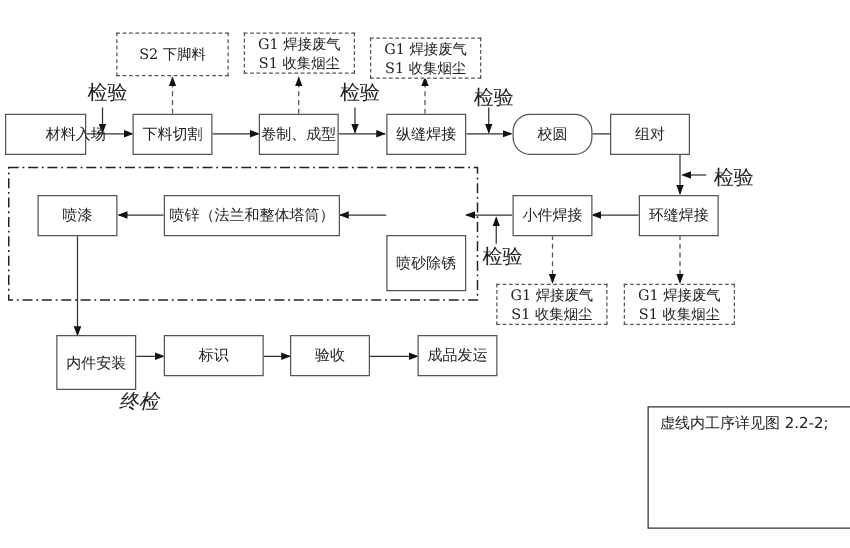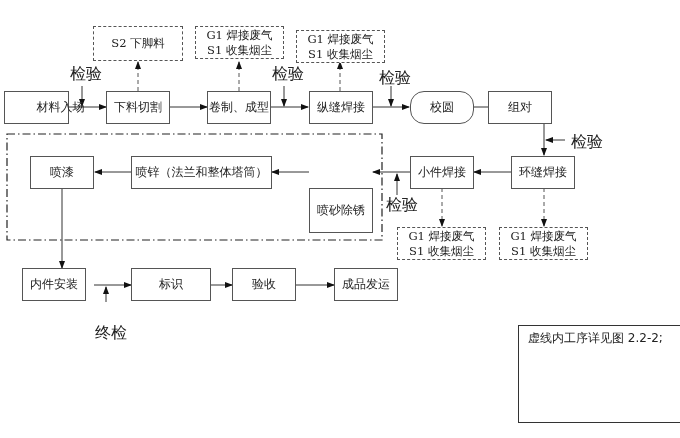--- a/index.html
+++ b/index.html
@@ -96,22 +96,22 @@
 
 <div class="dbox" style="left:397px;top:227px;width:89px;height:33px;">
   <span>G1 焊接废气</span>
   <span>S1 收集烟尘</span>
 </div>
 <div class="dbox" style="left:499px;top:227px;width:89px;height:33px;">
   <span>G1 焊接废气</span>
   <span>S1 收集烟尘</span>
 </div>
 
-<div class="box" style="left:22px;top:268px;width:64px;height:33px;">内件安装</div>
+<div class="box" style="left:45px;top:268px;width:64px;height:44px;">内件安装</div>
 <div class="box" style="left:131px;top:268px;width:80px;height:33px;">标识</div>
 <div class="box" style="left:232px;top:268px;width:64px;height:33px;">验收</div>
 <div class="box" style="left:334px;top:268px;width:64px;height:33px;">成品发运</div>
 
-<div class="lbl" style="left:95px;top:323px;">终检</div>
+<div class="lbl" style="left:95px;top:311px;font-style:italic;">终检</div>
 
 <div class="note" style="left:518px;top:325px;width:168px;height:98px;">
   <div>虚线内工序详见图 2.2-2;</div>
 </div>
 
 </body></html>

